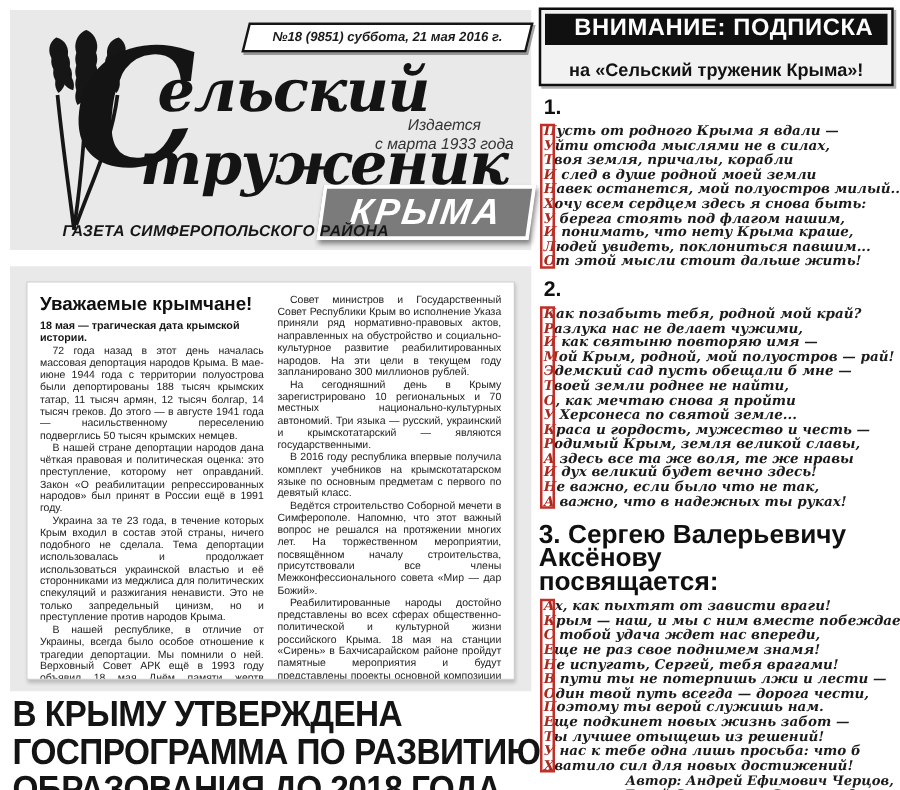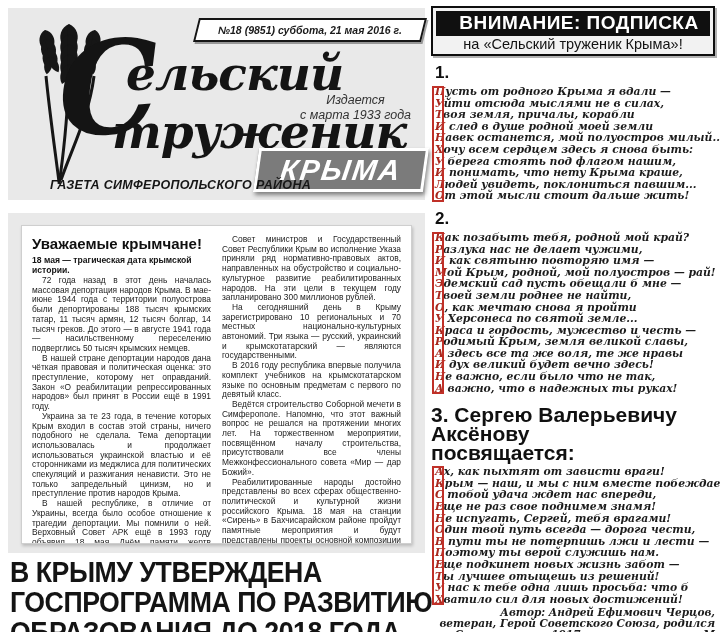--- a/index.html
+++ b/index.html
@@ -86,21 +86,21 @@
   .right-panel { position:absolute; left:431px; top:6px; width:284px; }
   .sub-header {
     border:2px solid #0e0e0e; background:#f2f2f2; padding:3px 3px 2px 3px;
     box-shadow:2px 2px 0 rgba(0,0,0,0.3);
   }
   .sub-header-bar {
     background:#101010; color:#fff; text-align:center;
     font-size:19px; font-weight:bold; letter-spacing:0.5px; padding:1px 0 2px 12px;
   }
   .sub-subheader {
-    text-align:center; font-size:14.5px; font-weight:normal; color:#121212; padding-top:0;
+    text-align:center; font-size:14.5px; font-weight:bold; color:#121212; padding-top:13px;
   }
   .poem-number { font-size:17px; font-weight:bold; color:#101010; margin:7px 0 3px 4px; }
   .poem { position:relative; padding-left:3px; margin-left:1px; }
   .acr-frame {
     position:absolute; left:0; top:0; bottom:0; width:12px;
     border:2px solid var(--accent, #c03028); pointer-events:none;
   }
   .poem-line {
     font-family:"DejaVu Serif", serif; font-style:italic; font-weight:bold;
     font-size:10.8px; line-height:11.6px; color:#1c1c1c; white-space:nowrap;
@@ -264,22 +264,22 @@
       <span>3. Сергею Валерьевичу Аксёнову</span><br>
       <span>посвящается:</span>
     </div>
     <div class="poem">
       <div class="acr-frame"></div>
     <div class="poem-line"><span class="acr">А</span>х, как пыхтят от зависти враги!</div>
         <div class="poem-line"><span class="acr">К</span>рым — наш, и мы с ним вместе побеждаем.</div>
         <div class="poem-line"><span class="acr">С</span> тобой удача ждет нас впереди,</div>
         <div class="poem-line"><span class="acr">Е</span>ще не раз свое поднимем знамя!</div>
         <div class="poem-line"><span class="acr">Н</span>е испугать, Сергей, тебя врагами!</div>
+        <div class="poem-line"><span class="acr">В</span> пути ты не потерпишь лжи и лести —</div>
         <div class="poem-line"><span class="acr">О</span>дин твой путь всегда — дорога чести,</div>
-        <div class="poem-line"><span class="acr">В</span> пути ты не потерпишь лжи и лести —</div>
         <div class="poem-line"><span class="acr">П</span>оэтому ты верой служишь нам.</div>
         <div class="poem-line"><span class="acr">Е</span>ще подкинет новых жизнь забот —</div>
         <div class="poem-line"><span class="acr">Т</span>ы лучшее отыщешь из решений!</div>
         <div class="poem-line"><span class="acr">У</span> нас к тебе одна лишь просьба: что б</div>
         <div class="poem-line"><span class="acr">Х</span>ватило сил для новых достижений!</div>
       </div>
 
     <div class="author-block">
         <div class="author-line">Автор: Андрей Ефимович Черцов,</div>
         <div class="author-line">ветеран, Герой Советского Союза, родился</div>

